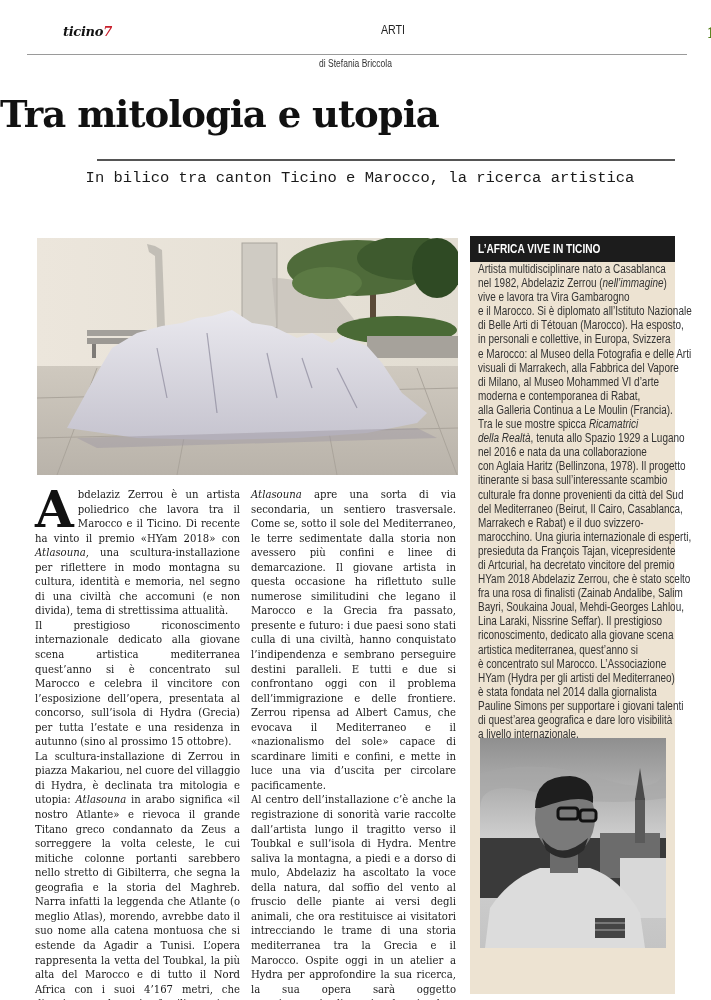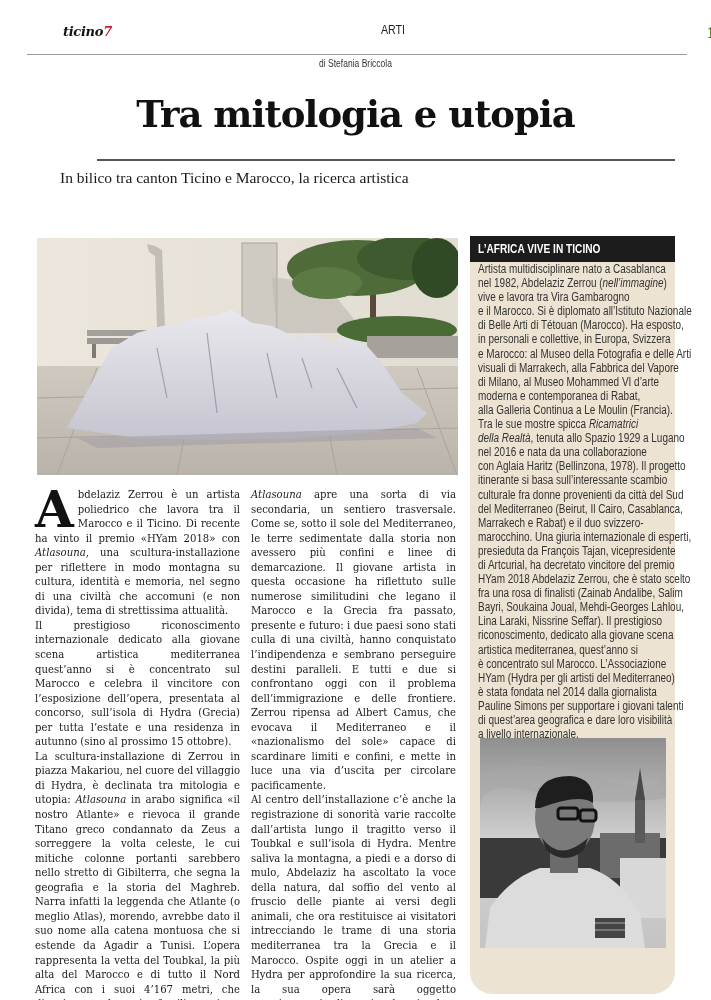--- a/index.html
+++ b/index.html
@@ -8,38 +8,38 @@
 
   
   .masthead { position: absolute; left: 27px; top: 22px; width: 660px; height: 20px; margin-left: 36px; }
   .logo { position: absolute; left: 0; top: 2px; font-family: "DejaVu Serif", serif; font-weight: bold; font-style: italic; font-size: 13px; color: #111; letter-spacing: -0.3px; }
   .logo .seven { color: #c8202c; }
   .section-label { position: absolute; left: 0; right: 0; top: 0; text-align: center; font-family: "Liberation Sans", sans-serif; font-size: 13px; color: #222; transform: scaleX(0.82); }
   .page-num { position: absolute; right: 0; top: 2px; font-family: Liberation Serif, serif; font-weight: bold; font-size: 16px; color: #4d7c0f; }
   .header-rule { position: absolute; left: 27px; top: 54px; width: 660px; height: 1px; background: #9a9a9a; }
   .byline { position: absolute; left: 0; width: 711px; top: 58px; text-align: center; font-family: "Liberation Sans", sans-serif; font-size: 10px; color: #333; transform: scaleX(0.85); }
 
-  .title { position: absolute; left: 0; width: 711px; top: 92px; text-align: center; font-family: "DejaVu Serif", serif; font-weight: bold; font-size: 37px; letter-spacing: -1px; color: #111; }
+  .title { position: absolute; left: 0; width: 711px; top: 92px; font-family: "DejaVu Serif", serif; font-weight: bold; font-size: 37px; letter-spacing: -1px; color: #111; }
   .title-rule { position: absolute; left: 97px; top: 159px; width: 578px; height: 2px; background: #555; }
-  .subtitle { position: absolute; left: 60px; width: 600px; top: 168px; font-family: Liberation Serif, serif; font-size: 15.5px; line-height: 20px; color: #1a1a1a; }
+  .subtitle { position: absolute; left: 60px; width: 600px; top: 168px; text-align: center; font-family: Liberation Mono, monospace; font-size: 15.5px; line-height: 20px; color: #1a1a1a; }
 
   
   .main-photo { position: absolute; left: 37px; top: 238px; width: 421px; height: 237px; overflow: hidden; background: #e6e2da; }
 
   
   .col { position: absolute; top: 488px; width: 205px; font-family: "DejaVu Serif", serif; font-size: 10.1px; line-height: 14.55px; text-align: justify; color: #1a1a1a; hyphens: auto; }
   .col1 { left: 35px; }
   .col2 { left: 251px; }
   .col p { margin: 0; }
   .dropcap { float: left; font-family: "DejaVu Serif", serif; font-weight: bold; font-size: 50px; line-height: 40px; margin: 2px 4px 0 0; color: #111; }
   .subhead { font-family: "Liberation Sans", sans-serif; font-weight: bold; font-size: 11px; line-height: 14px; color: #111; transform-origin: left; }
   .col i { font-style: italic; }
 
   
-  .sidebar { position: absolute; left: 470px; top: 236px; width: 205px; height: 758px; background: #ede3d2; border-radius: 22px; }
+  .sidebar { position: absolute; left: 470px; top: 236px; width: 205px; height: 758px; background: #ede3d2; }
   .sidebar-head { height: 26px; background: #1c1c1c; color: #fff; font-family: "Liberation Sans", sans-serif; font-weight: bold; font-size: 13px; line-height: 26px; padding-left: 8px; white-space: nowrap; }
   .sidebar-head span { display: inline-block; transform: scaleX(0.78); transform-origin: left; }
   .sidebar-text { padding: 0 6px 0 8px; font-family: "Liberation Sans", sans-serif; font-size: 12px; line-height: 14.1px; color: #333; }
   .sidebar-text .ln { display: block; white-space: nowrap; transform: scaleX(0.83); transform-origin: left; }
   .sidebar-text i { font-style: italic; }
   .portrait { position: absolute; left: 10px; top: 502px; width: 186px; height: 210px; overflow: hidden; background: #999; }
 </style>
 </head>
 <body>
 

